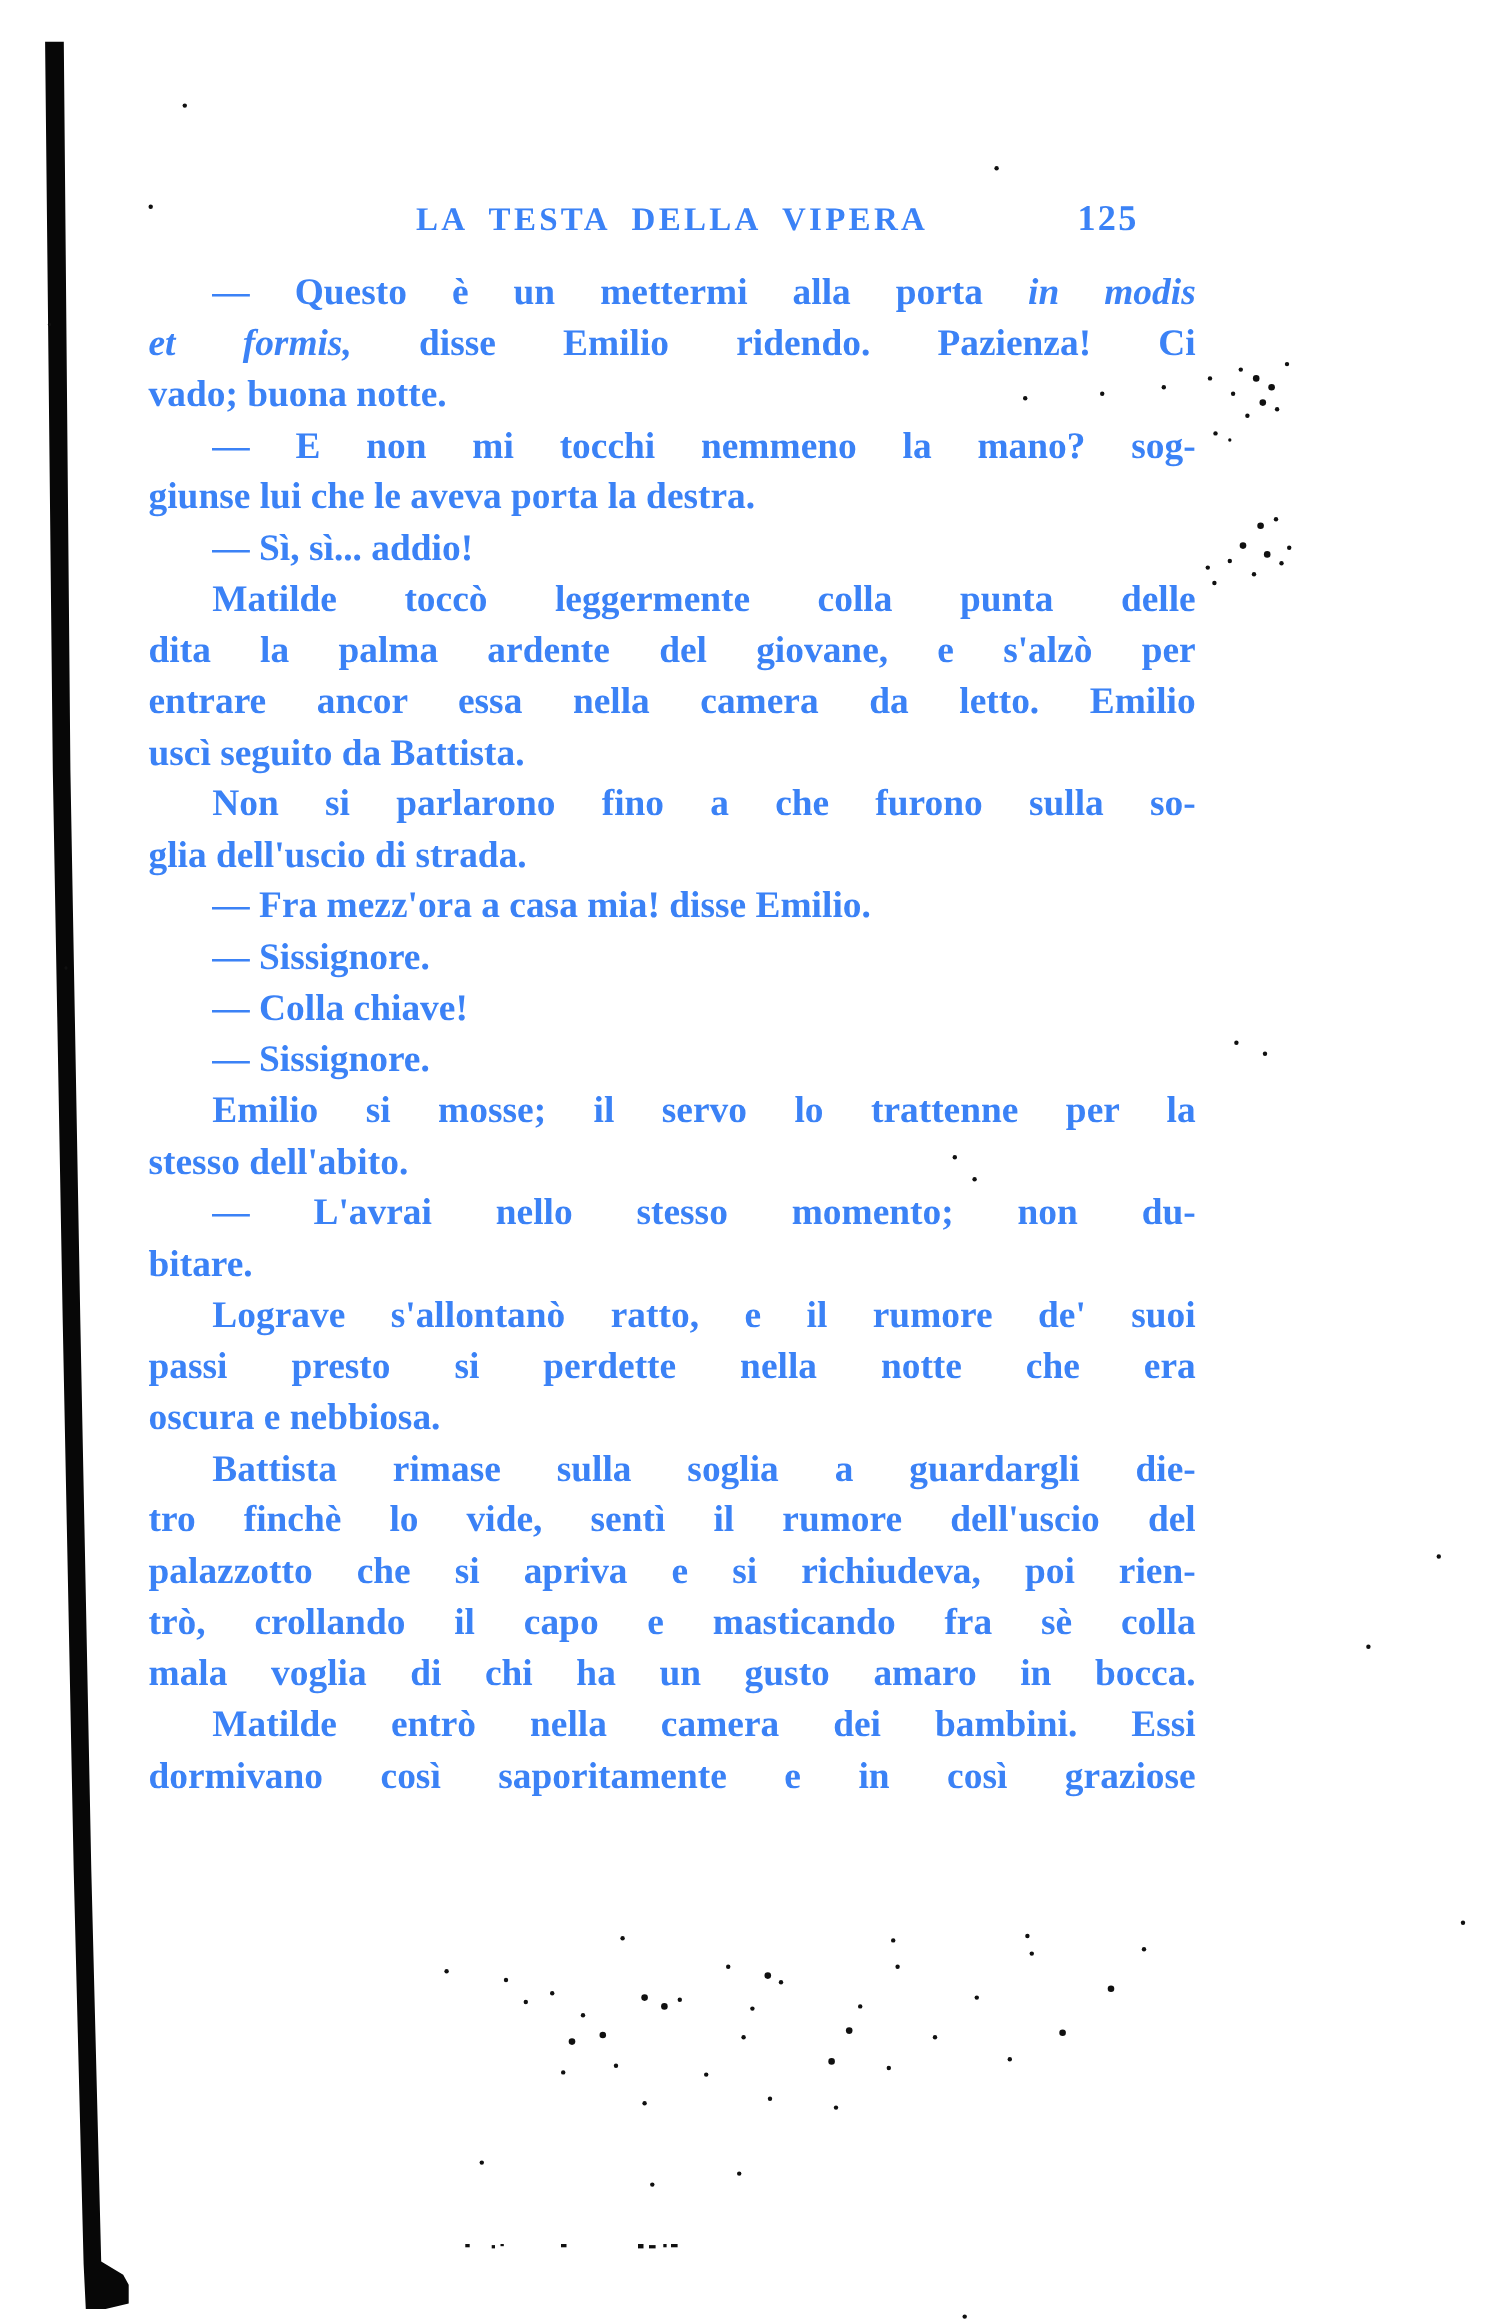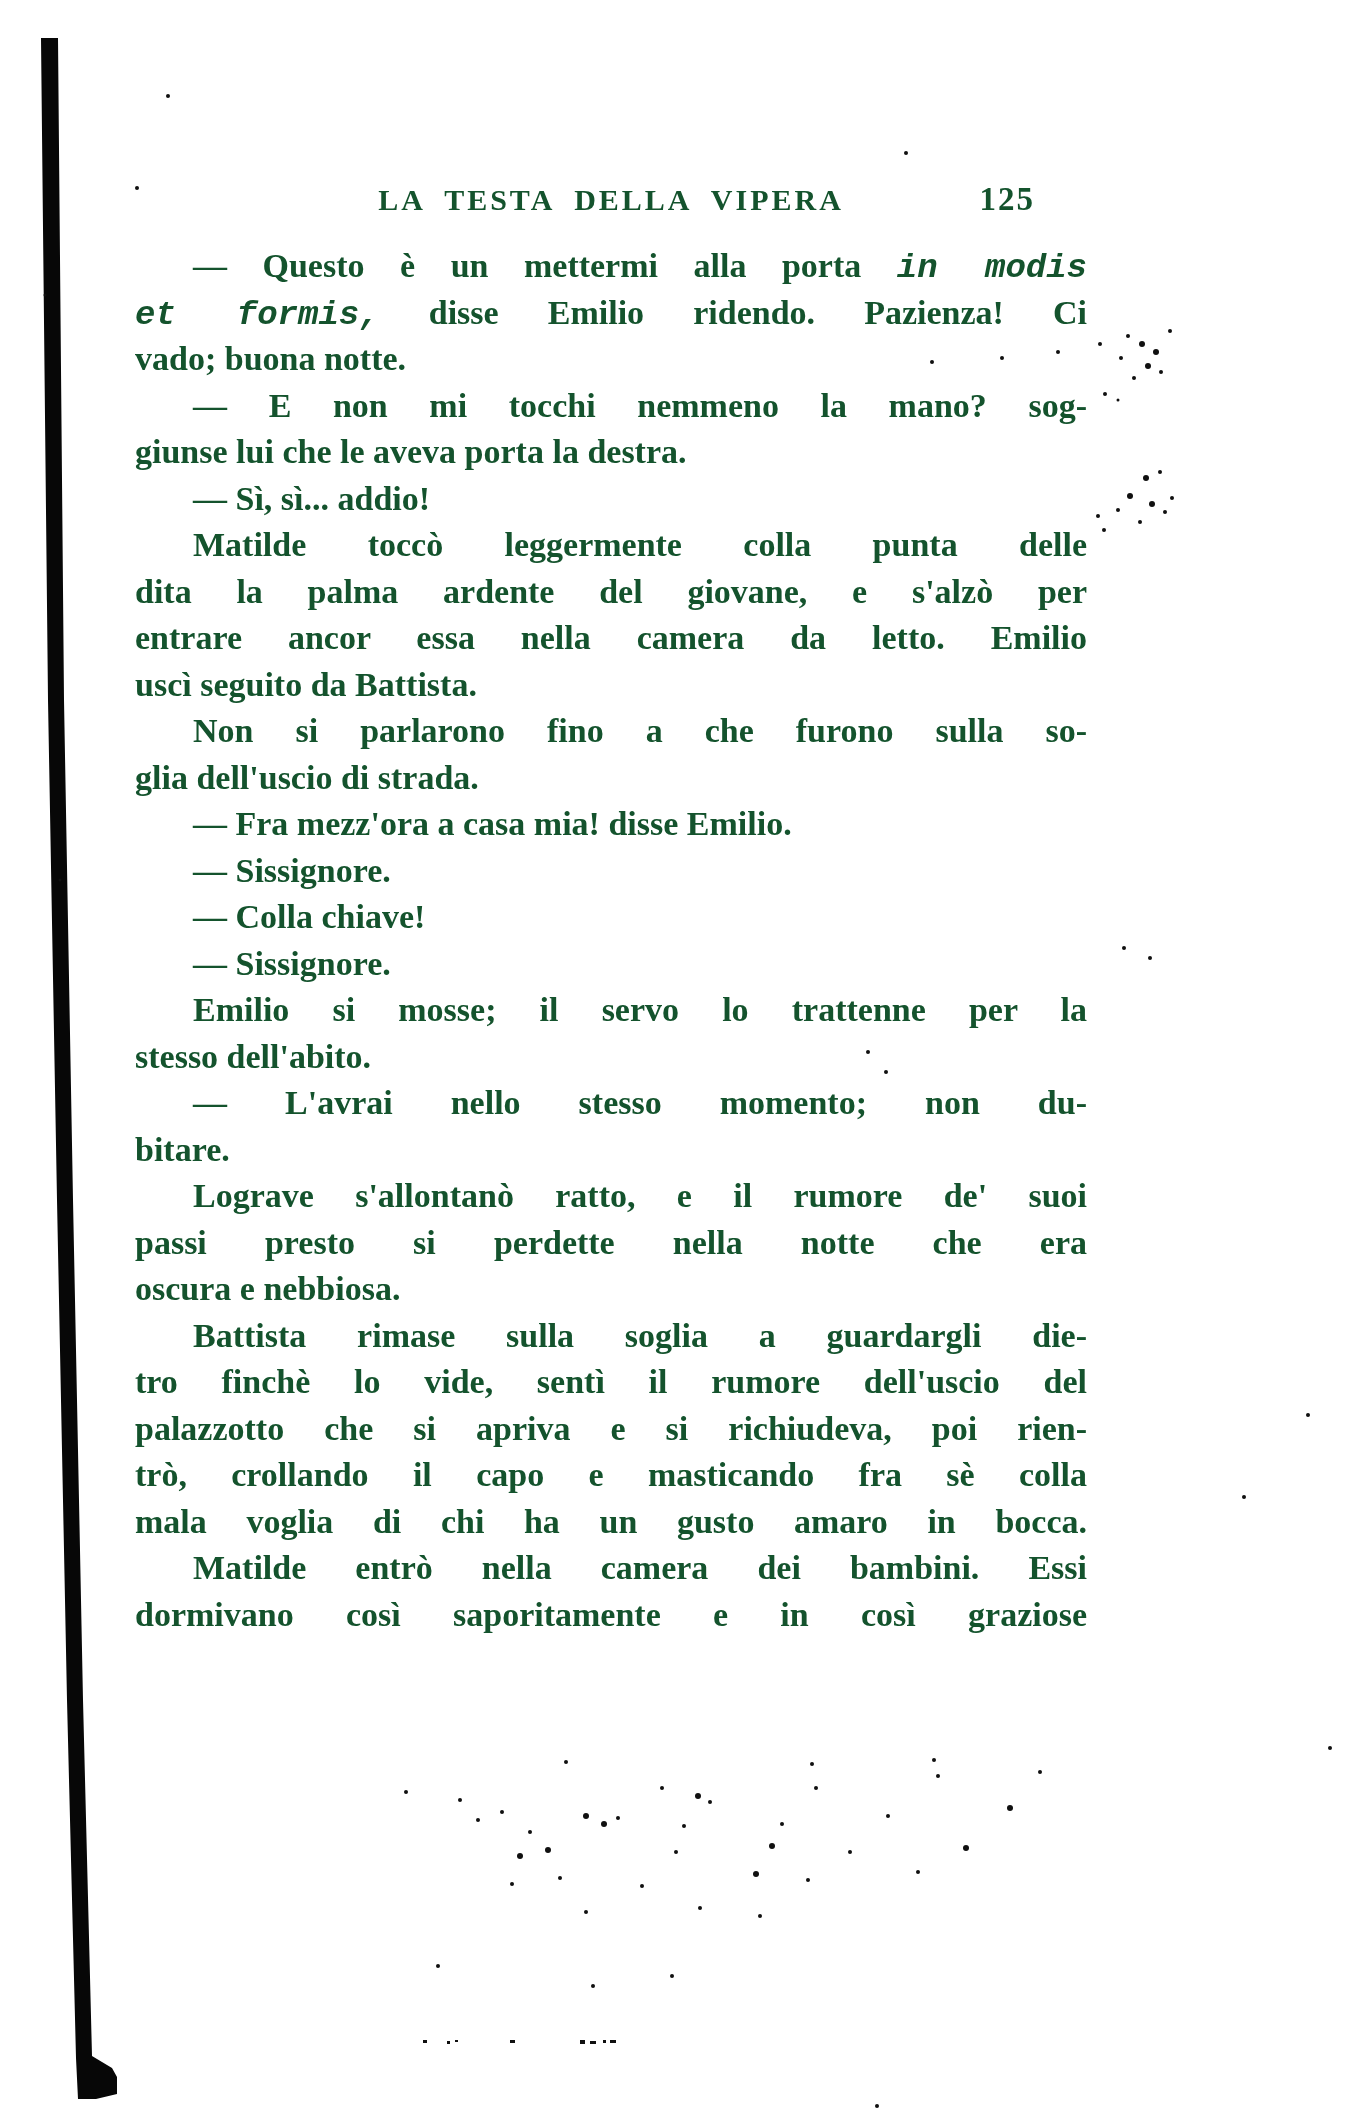--- a/index.html
+++ b/index.html
@@ -2,39 +2,39 @@
 <html><head>
 <meta charset="utf-8">
 <style>
   html,body{margin:0;padding:0;background:#ffffff;}
   .page{
     position:relative;
     width:1370px;height:2109px;
     background:#ffffff;
     overflow:hidden;
     font-family:"Liberation Serif", serif;
-    color:#14532d;
+    color:#3b82f6;
   }
   .scan-artifacts{position:absolute;left:0;top:0;width:1370px;height:2109px;pointer-events:none;}
   .page-header{position:absolute;top:183px;left:135px;width:952px;height:44px;}
   .running-title{
     position:absolute;left:0;right:0;text-align:center;
     font-size:30px;font-weight:bold;letter-spacing:3px;word-spacing:10px;
     white-space:nowrap;
   }
   .page-number{position:absolute;right:52px;top:-2px;font-size:33px;font-weight:bold;letter-spacing:2px;}
   .text-block{position:absolute;top:243px;left:135px;width:952px;}
   .line{
     font-size:34px;font-weight:bold;
     line-height:46.5px;height:46.5px;
     white-space:normal;
   }
   .line.indent{padding-left:58px;}
   .line.justify{text-align:justify;text-align-last:justify;}
-  .line .it{font-style:italic;font-family:Liberation Mono, monospace;}
+  .line .it{font-style:italic;}
 </style>
 </head>
 <body>
 
 <div class="page">
 
   <svg class="scan-artifacts" width="1370" height="2109" viewBox="0 0 1370 2109" xmlns="http://www.w3.org/2000/svg">
     <path fill="#070707" d="M41,38 L58,38 L64,700 L73,1200 L83,1700 L92,2056
          L112,2068 L117,2077 L117,2094 L96,2099 L78,2099
          L76,2058 L67,1700 L57,1200 L48,700 Z"></path>

